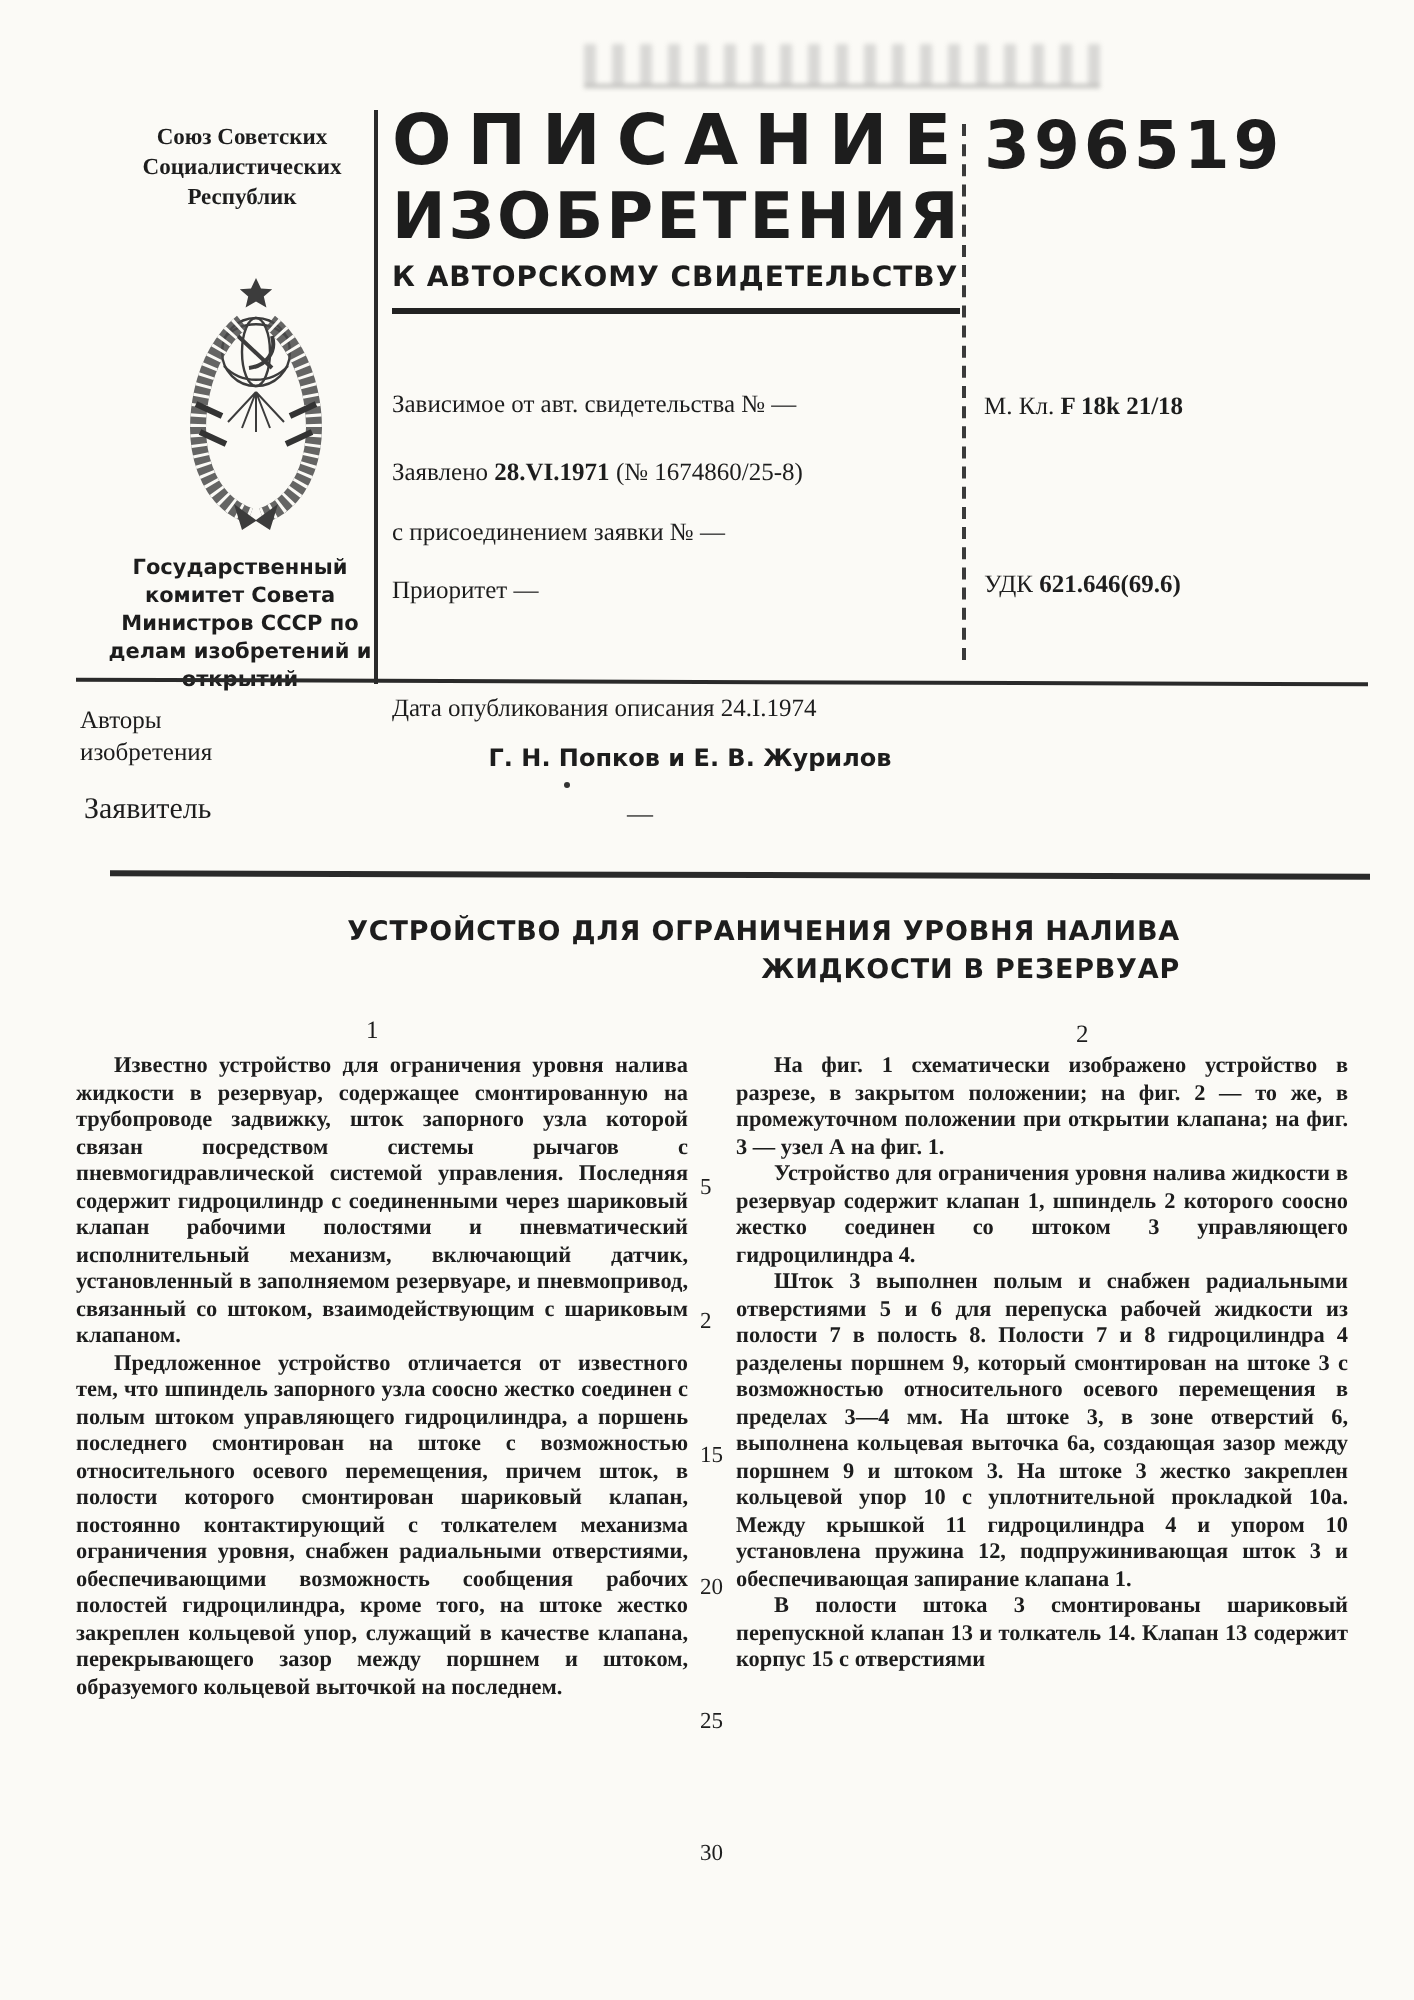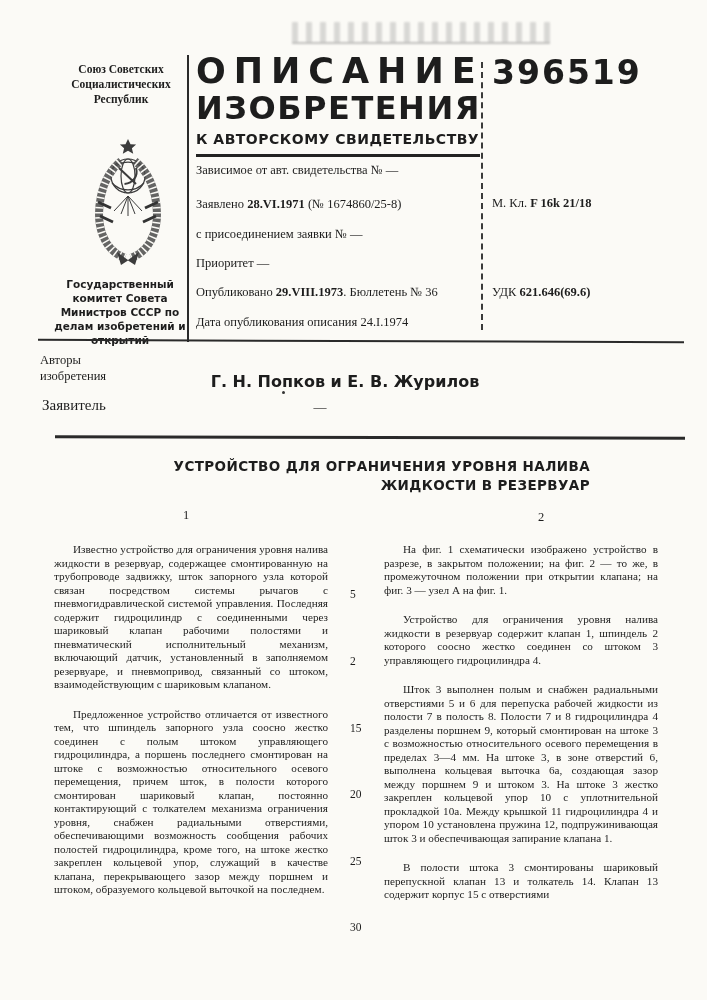--- a/index.html
+++ b/index.html
@@ -31,49 +31,49 @@
   .doc-line1{font-family:"DejaVu Sans",sans-serif;font-weight:bold;font-size:35px;line-height:38px;letter-spacing:8px;white-space:nowrap;}
   .doc-line2{font-family:"DejaVu Sans",sans-serif;font-weight:bold;font-size:32px;line-height:36px;letter-spacing:1.5px;white-space:nowrap;}
   .doc-subtitle{
     font-family:"DejaVu Sans",sans-serif;font-weight:bold;font-size:14px;letter-spacing:.5px;
     text-align:left;margin-top:5px;padding-bottom:7px;border-bottom:3px solid #222;width:284px;
   }
   .patent-number{
     position:absolute;left:492px;top:53px;
     font-family:"DejaVu Sans",sans-serif;font-weight:bold;font-size:33px;letter-spacing:2px;
   }
-  .info-row{position:absolute;left:196px;font-size:12.5px;white-space:nowrap;}
+  .info-row{position:absolute;left:196px;font-size:12.5px;white-space:nowrap;margin-top:32px;}
   .r1{top:163px}.r2{top:197px}.r3{top:227px}.r4{top:256px}.r5{top:285px}.r6{top:315px}
   .cls-row{position:absolute;left:492px;font-size:12.5px;white-space:nowrap;}
   .c1{top:196px}.c2{top:285px}
   b.bb{font-weight:bold;}
   
   .hrule1{position:absolute;left:38px;top:340px;width:646px;height:2px;background:#2a2a2a;transform:rotate(.2deg);}
   .hrule2{position:absolute;left:55px;top:436px;width:630px;height:2.5px;background:#2a2a2a;transform:rotate(.15deg);}
   
   .authors-label{position:absolute;left:40px;top:352px;width:95px;font-size:12.5px;line-height:16px;}
   .authors-names{
     position:absolute;left:185px;top:372px;width:320px;text-align:center;
-    font-family:"DejaVu Sans",sans-serif;font-weight:bold;font-size:16px;
+    font-family:"DejaVu Sans",sans-serif;font-weight:bold;font-size:12px;
   }
   .authors-dot{position:absolute;left:282px;top:391px;width:3px;height:3px;background:#333;border-radius:50%;}
   .applicant-label{position:absolute;left:42px;top:397px;font-size:15px;}
   .applicant-value{position:absolute;left:295px;top:399px;width:50px;text-align:center;font-size:13px;}
   
   .inv-title{
     position:absolute;left:118px;top:457px;width:472px;text-align:right;
     font-family:"DejaVu Sans",sans-serif;font-weight:bold;font-size:13.5px;line-height:19px;letter-spacing:.4px;
   }
   
   .colnum{position:absolute;font-size:12.5px;}
   .colnum-1{left:183px;top:508px;}
   .colnum-2{left:538px;top:510px;}
   .body-cols{position:absolute;left:38px;top:527px;width:637px;display:flex;gap:24px;}
   .col{width:306px;text-align:justify;font-size:11.2px;line-height:13.5px;}
-  .col p{margin:16px;text-indent:1.7em;}
+  .col p{margin:0;text-indent:1.7em;font-weight:bold;}
   .gutter-num{position:absolute;left:350px;font-size:11.5px;}
   .g1{top:588px}.g2{top:655px}.g3{top:722px}.g4{top:788px}.g5{top:855px}.g6{top:921px}
 </style>
 </head>
 <body>
 
 <div class="page">
 
   <div class="smudge"></div>
 
@@ -106,25 +106,24 @@
   <div class="doc-type">
     <div class="doc-line1">ОПИСАНИЕ</div>
     <div class="doc-line2">ИЗОБРЕТЕНИЯ</div>
     <div class="doc-subtitle">К АВТОРСКОМУ СВИДЕТЕЛЬСТВУ</div>
   </div>
 
   <div class="info-row r1">Зависимое от авт. свидетельства №  —</div>
   <div class="info-row r2"><span>Заявлено </span><b class="bb">28.VI.1971</b><span> (№ 1674860/25-8)</span></div>
   <div class="info-row r3">с присоединением заявки №  —</div>
   <div class="info-row r4">Приоритет  —</div>
-  <div class="info-row r5"><span>Опубликовано </span><b class="bb">29.VIII.1973</b><span>. Бюллетень № 36</span></div>
   <div class="info-row r6">Дата опубликования описания 24.I.1974</div>
 
   <div class="patent-number">396519</div>
-  <div class="cls-row c1"><span>М. Кл. </span><b class="bb">F 16k 21/18</b></div>
+  <div class="cls-row c1"><span>М. Кл. </span><b class="bb">F 18k 21/18</b></div>
   <div class="cls-row c2"><span>УДК </span><b class="bb">621.646(69.6)</b></div>
 
   <div class="hrule1"></div>
 
   <div class="authors-label">Авторы изобретения</div>
   <div class="authors-names">Г. Н. Попков и Е. В. Журилов</div>
   <div class="authors-dot"></div>
   <div class="applicant-label">Заявитель</div>
   <div class="applicant-value">—</div>
 

